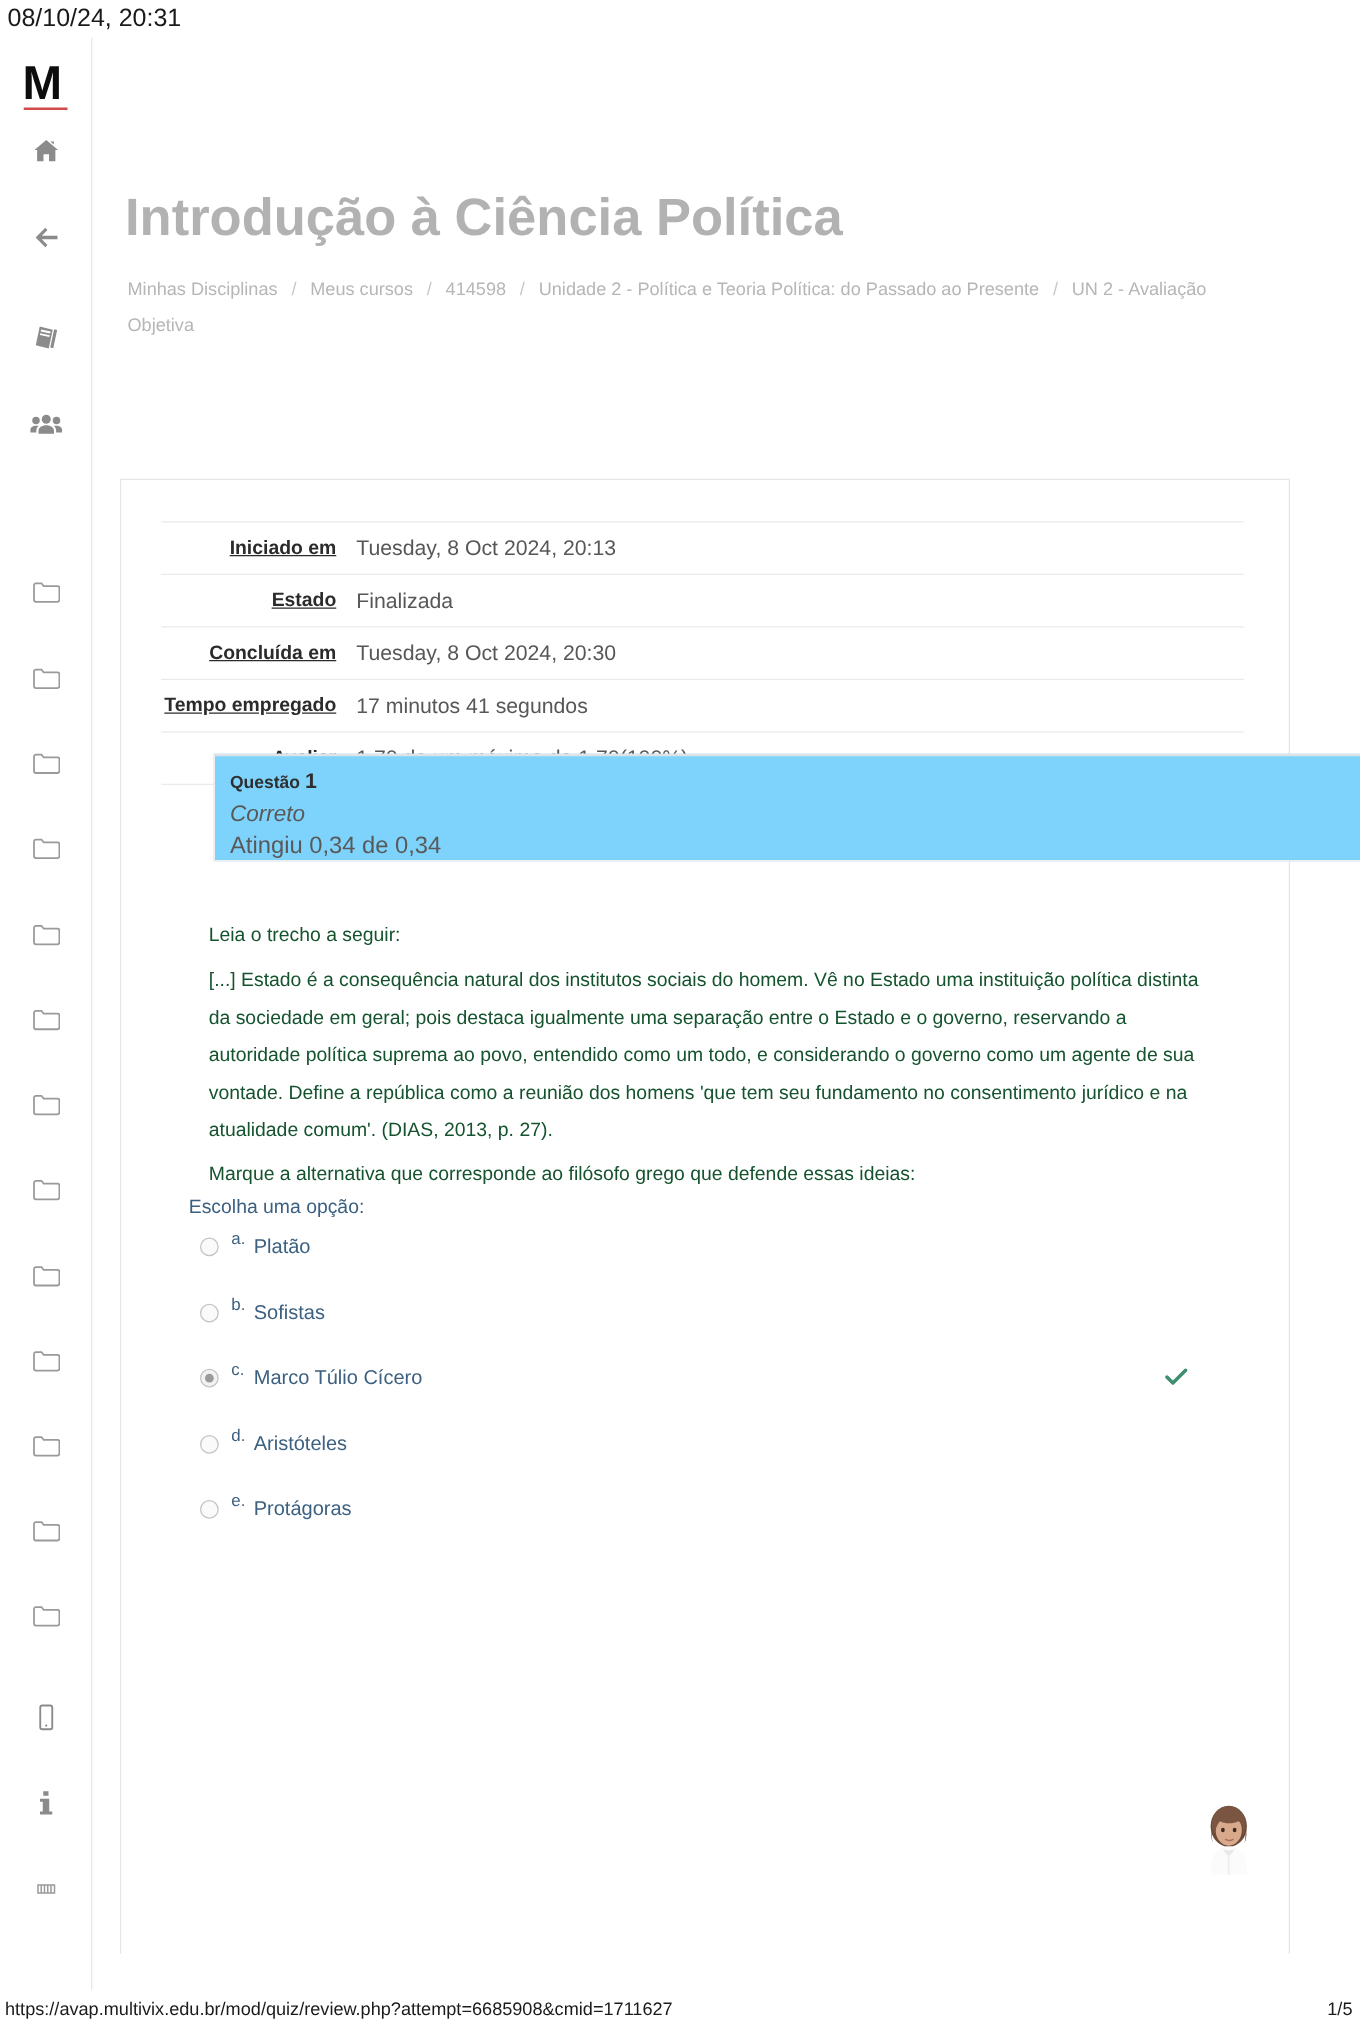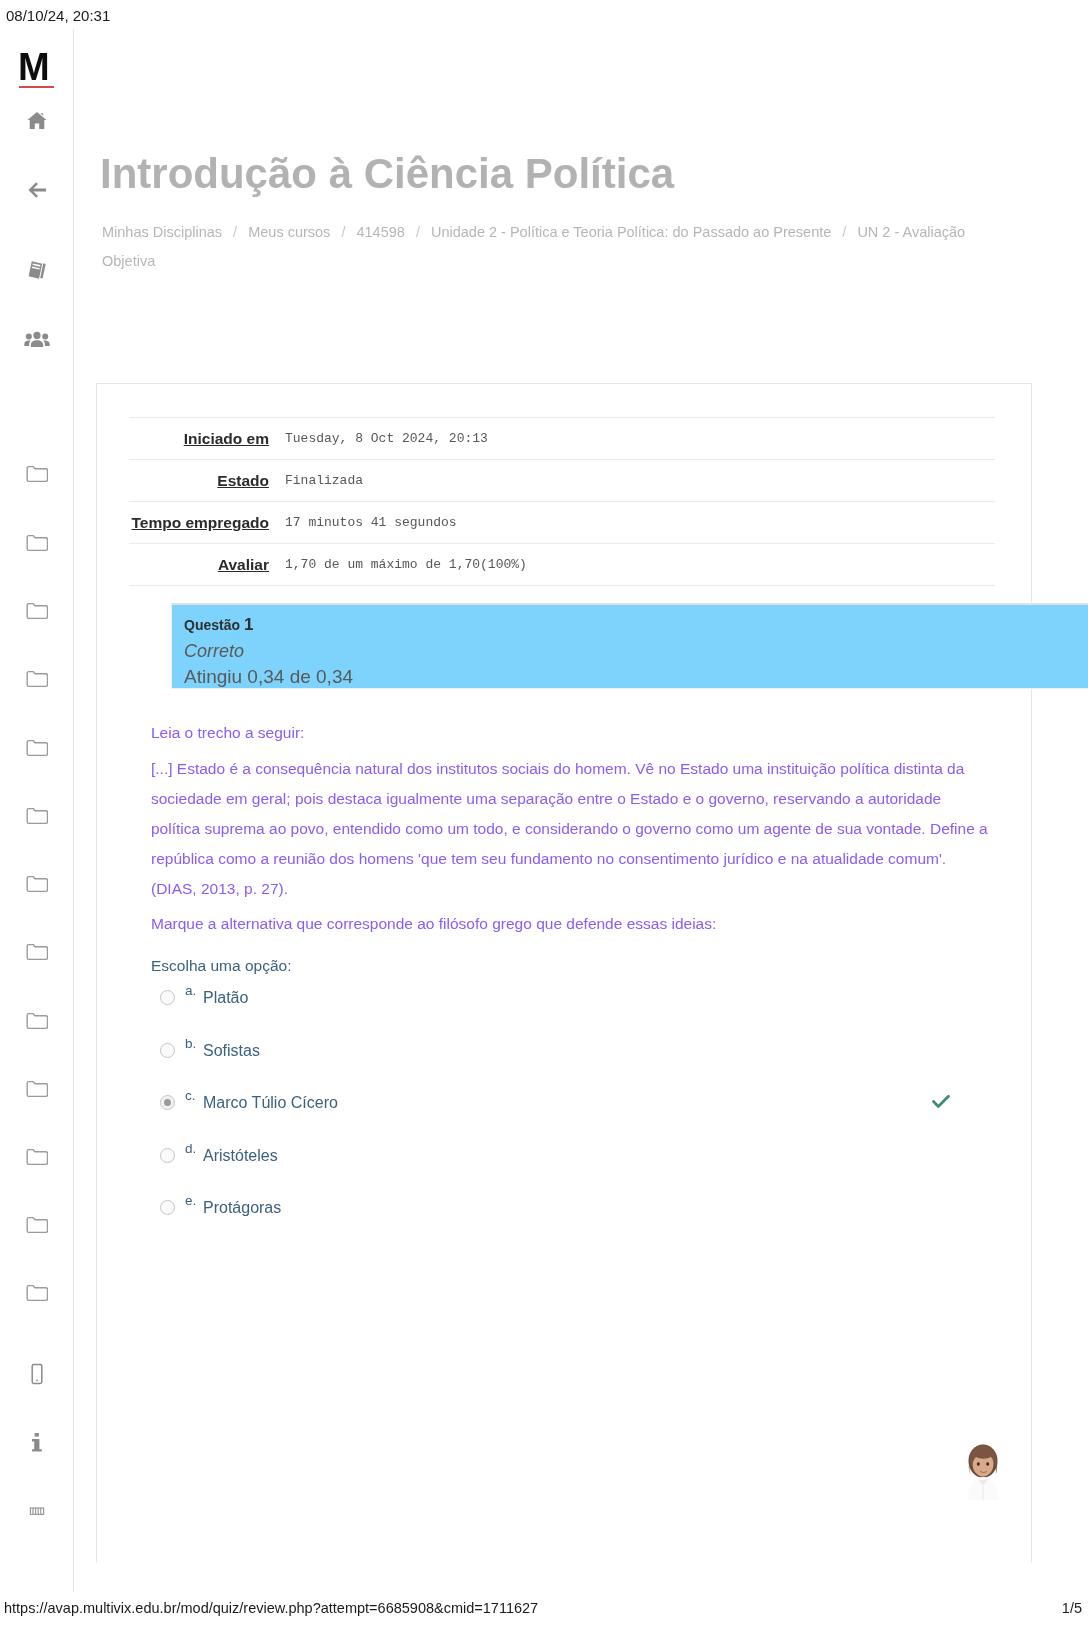--- a/index.html
+++ b/index.html
@@ -21,21 +21,21 @@
   }
 
   
   .print-header {
     position: absolute;
     top: 0; left: 0;
     width: 1032px;
     height: 30px;
     display: flex;
     align-items: center;
-    font-size: 15px;
+    font-size: 20px;
     color: #1a1a1a;
   }
   .print-header .ph-date {
     position: absolute;
     left: 6px;
     white-space: nowrap;
   }
   .print-header .ph-title {
     position: absolute;
     left: 0; right: 0;
@@ -162,25 +162,24 @@
     font-size: 15.5px;
     font-weight: 700;
     color: #2b2b2b;
     line-height: 25px;
     text-decoration: underline;
   }
   .summary td {
     text-align: left;
     vertical-align: top;
     padding: 8px 0 8px 4px;
-    font-size: 13px;
+    font-size: 17px;
     font-weight: 400;
     color: #575757;
     line-height: 25px;
-    font-family: Liberation Mono, monospace;
   }
 
   
   .qbox {
     position: absolute;
     left: 32px; top: 219px;
     width: 1006px;
     height: 86px;
     background: #7dd3fc;
     border: 1px solid #eceef0;
@@ -216,22 +215,22 @@
   
   .qtext {
     position: absolute;
     left: 54px;
     width: 840px;
     color: #3c6080;
   }
   .qtext p {
     font-size: 15.5px;
     line-height: 30px;
-    color: #8b5cf6;
-    margin: 0;
+    color: #14532d;
+    margin: 16px;
   }
   .q-lead  { top: 334px; }
   .q-body  { top: 370px; }
   .q-prompt{ top: 525px; }
 
   .answer-label {
     position: absolute;
     left: 54px; top: 573px;
     font-size: 15.5px;
     color: #3c6080;
@@ -443,20 +442,24 @@
 
       <table class="summary">
         <tbody>
           <tr>
             <th>Iniciado em</th>
             <td>Tuesday, 8 Oct 2024, 20:13</td>
           </tr>
           <tr>
             <th>Estado</th>
             <td>Finalizada</td>
+          </tr>
+          <tr>
+            <th>Concluída em</th>
+            <td>Tuesday, 8 Oct 2024, 20:30</td>
           </tr>
           <tr>
             <th>Tempo empregado</th>
             <td>17 minutos 41 segundos</td>
           </tr>
           <tr>
             <th>Avaliar</th>
             <td>1,70 de um máximo de 1,70(100%)</td>
           </tr>
         </tbody>

